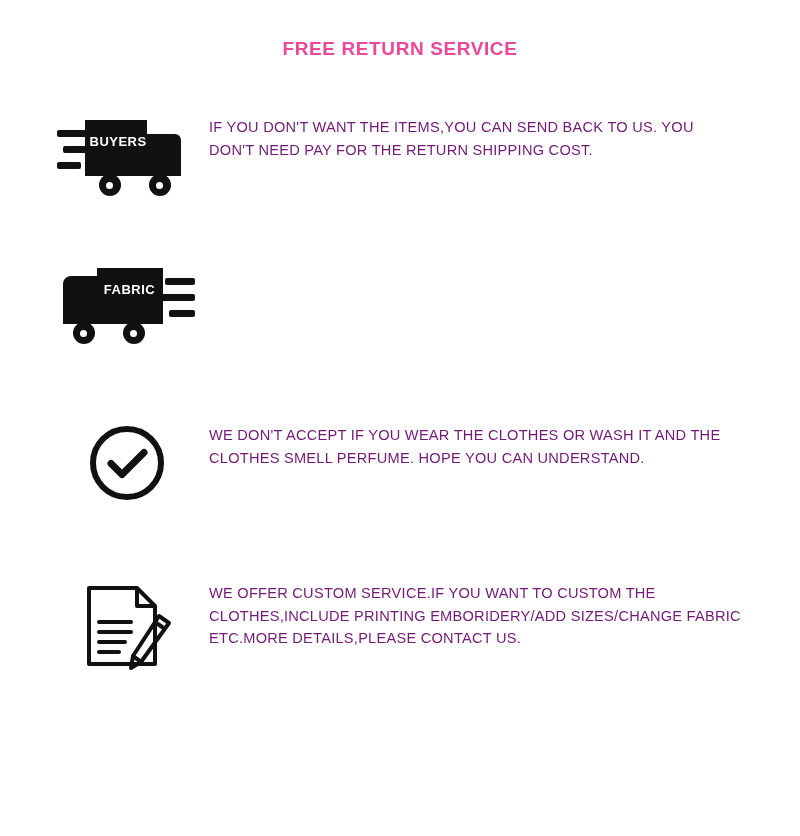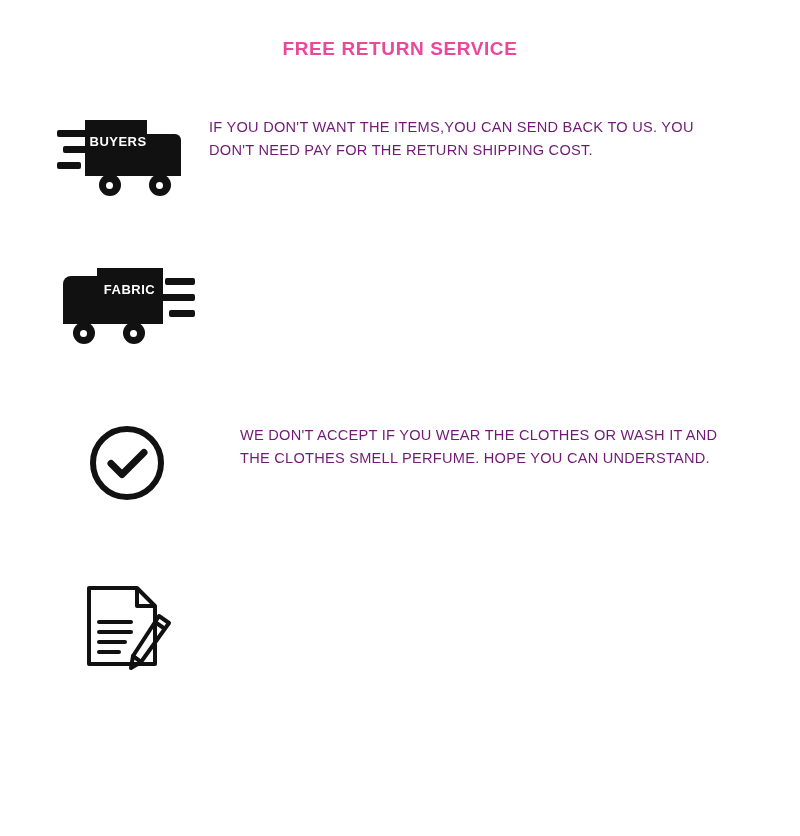--- a/index.html
+++ b/index.html
@@ -35,21 +35,21 @@
   }
   .row {
     display: flex;
     align-items: flex-start;
     min-height: 120px;
     padding: 0 49px 0 44px;
     box-sizing: border-box;
   }
   .row-1 { margin-top: 10px; }
   .row-2 { margin-top: 28px; }
-  .row-3 { margin-top: 40px; gap: 31px; }
+  .row-3 { margin-top: 40px; }
   .row-4 { margin-top: 38px; }
 
   .icon-cell {
     width: 165px;
     flex: 0 0 165px;
     display: flex;
     align-items: center;
     justify-content: center;
   }
   .text-cell {
@@ -221,16 +221,19 @@
             </g>
 
             <g fill="none" stroke="#111" stroke-width="4" stroke-linejoin="round">
               <path d="M52 74 L50 86 L60 80 Z"></path>
               <path d="M52 74 L78 34 L88 41 L60 80 Z"></path>
               <line x1="74" y1="40" x2="84" y2="47"></line>
             </g>
           </svg>
         </div>
       </div>
+      <div class="text-cell">
+        <p>WE OFFER CUSTOM SERVICE.IF YOU WANT TO CUSTOM THE CLOTHES,INCLUDE PRINTING EMBORIDERY/ADD SIZES/CHANGE FABRIC ETC.MORE DETAILS,PLEASE CONTACT US.</p>
+      </div>
     </div>
 
   </div>
 </div>
 
 </body></html>

